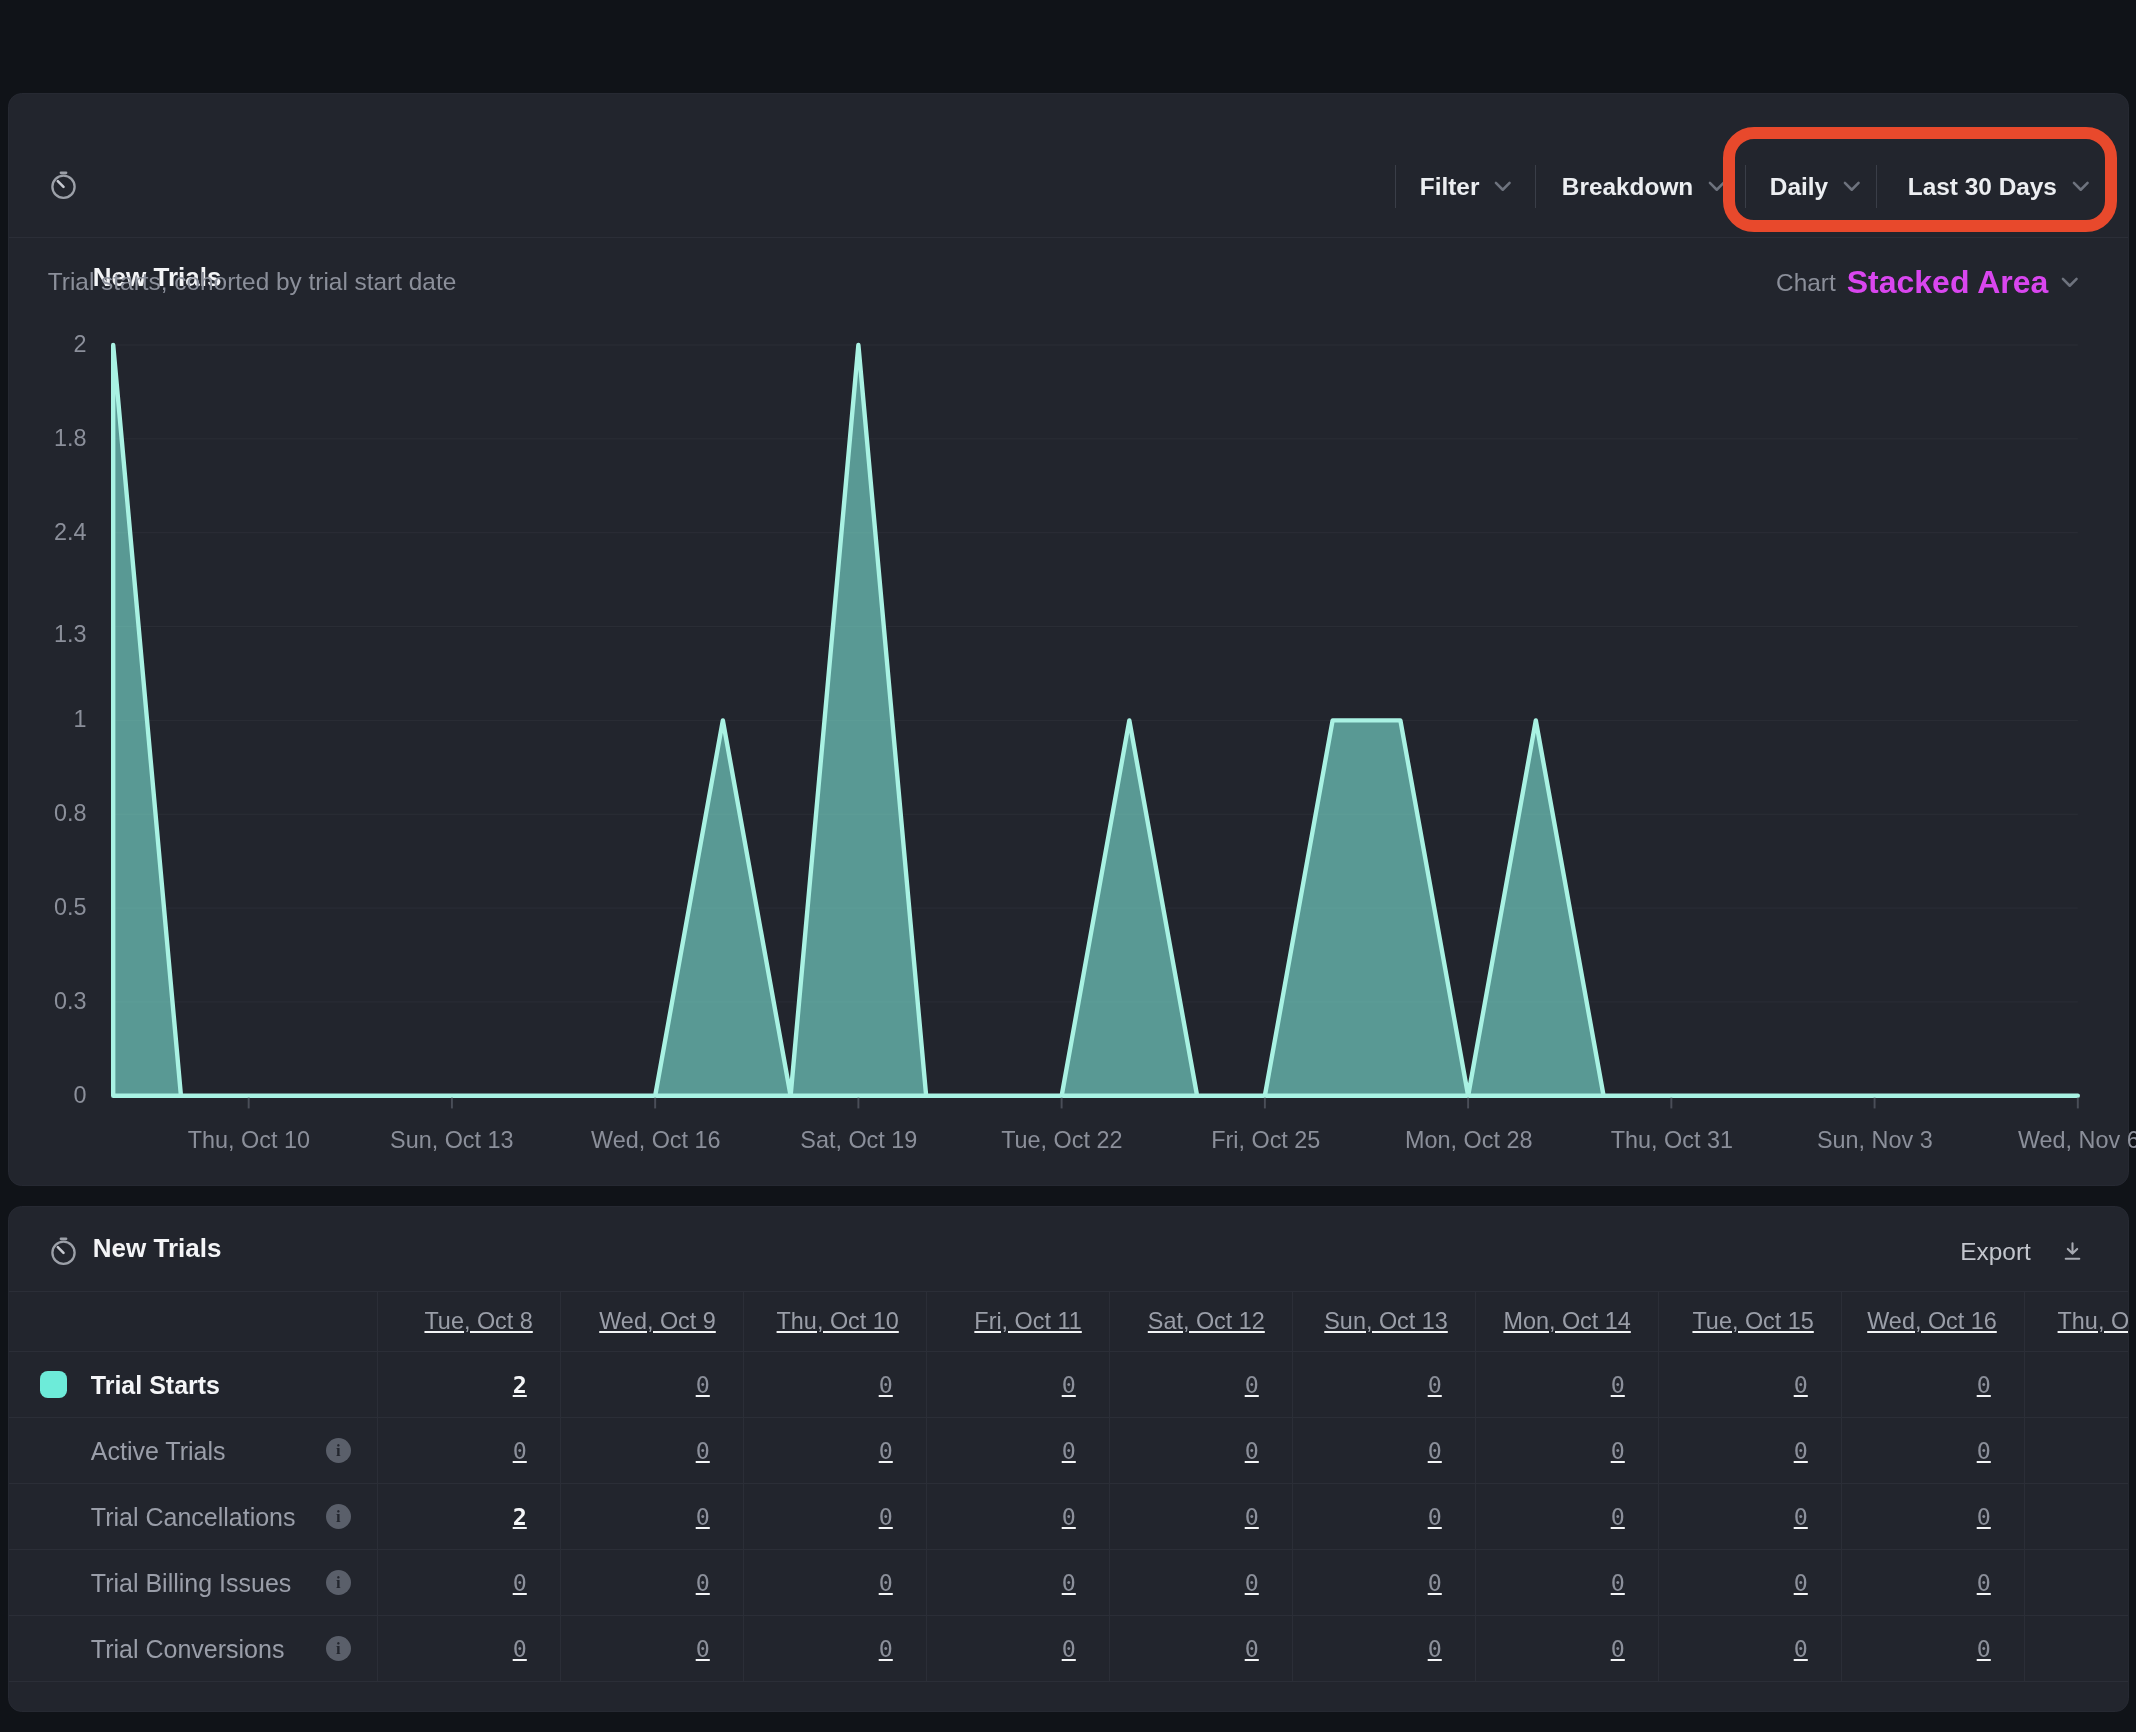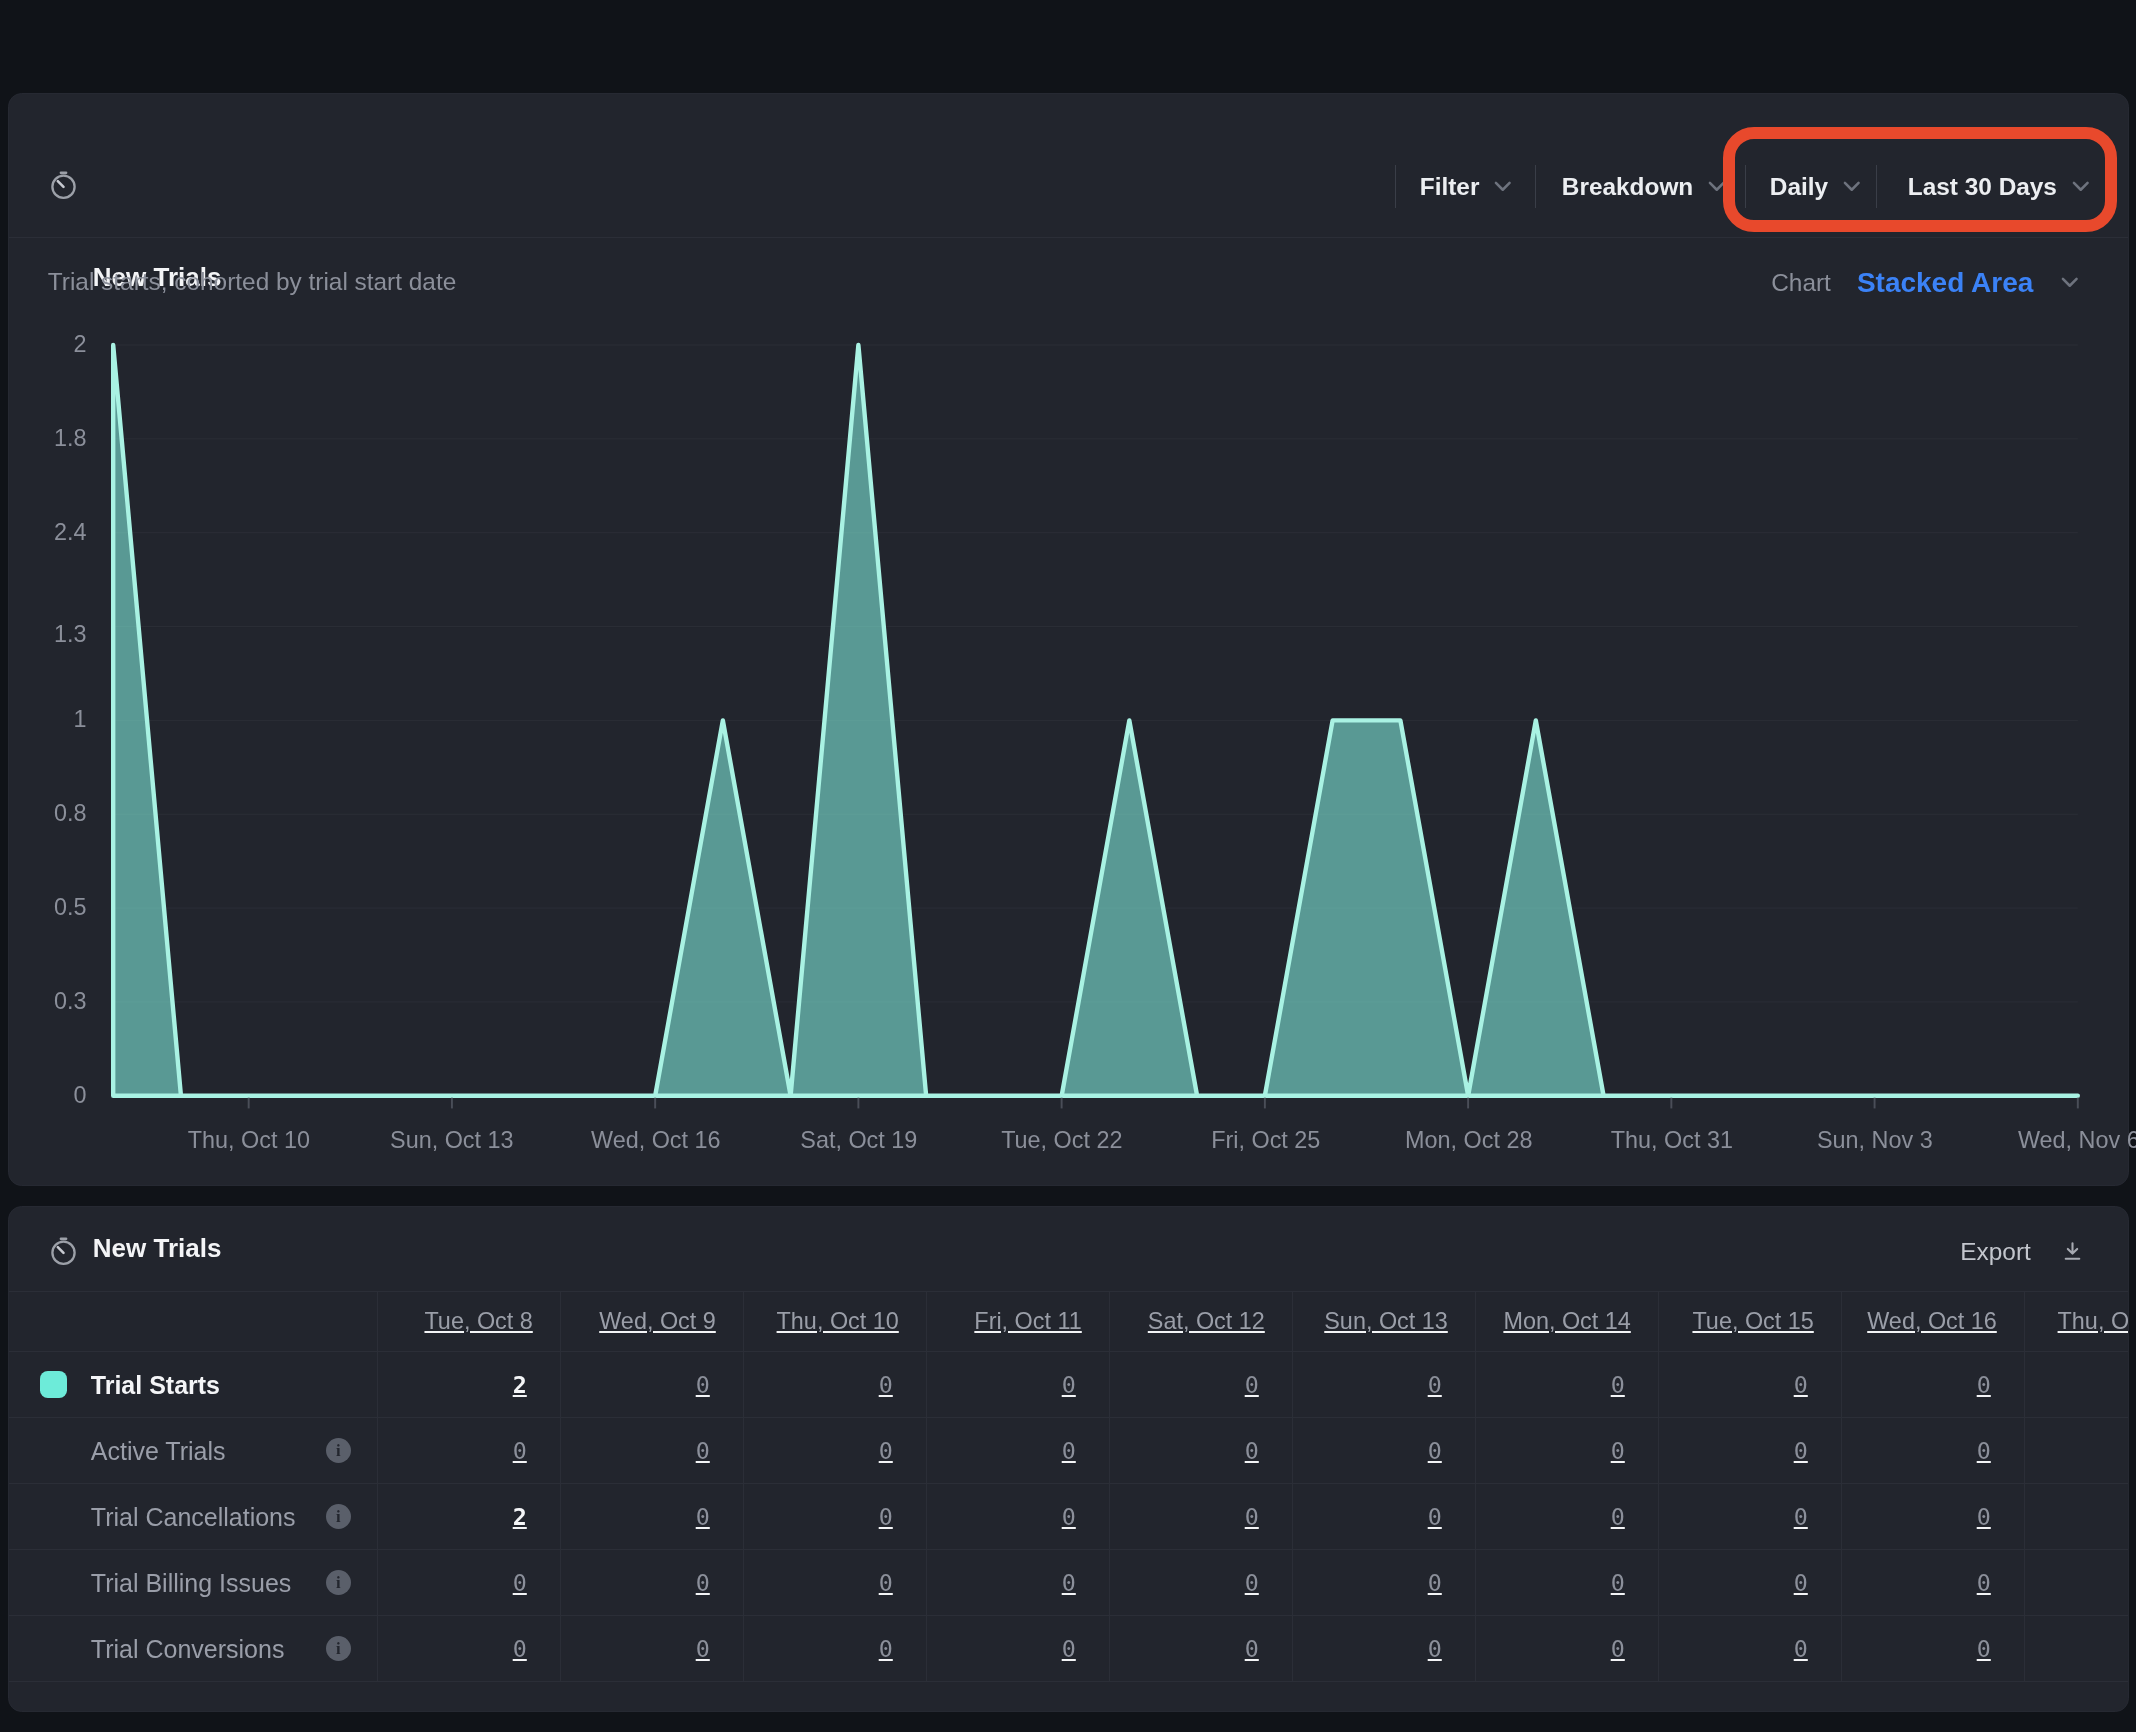--- a/index.html
+++ b/index.html
@@ -20,23 +20,23 @@
   #table-card{top:1206px;height:506px;overflow:hidden;}
   .timer-ico{position:absolute;left:39px;width:31px;height:31px;}
   .card-title{position:absolute;left:84px;font-size:26px;font-weight:700;color:var(--txt);white-space:nowrap;}
   #chart-header{position:absolute;left:0;top:0;width:100%;height:144px;border-bottom:1px solid var(--line);}
   .vdiv{position:absolute;top:71px;width:1px;height:43px;background:var(--divider);}
   .ctrl{position:absolute;top:73px;height:39px;display:flex;align-items:center;gap:12.7px;cursor:pointer;white-space:nowrap;}
   .ctrl .lbl{font-size:24.4px;font-weight:600;color:#eceef1;}
   .chev{flex:none;}
   #annotation-box{position:absolute;left:1714px;top:33px;width:394px;height:105px;border:12.7px solid var(--red);border-radius:31px;pointer-events:none;}
   #subtitle{position:absolute;left:39px;top:174px;font-size:24.4px;color:var(--muted2);}
-  #chart-type{position:absolute;right:47px;top:172px;height:33px;display:flex;align-items:center;gap:26px;cursor:pointer;}
+  #chart-type{position:absolute;right:47px;top:172px;height:33px;display:flex;align-items:center;gap:11px;cursor:pointer;}
   #chart-type .ct-lbl{font-size:24.4px;color:var(--muted2);}
-  #chart-type .ct-val{font-size:28px;font-weight:700;color:#3b82f6;}
+  #chart-type .ct-val{font-size:32px;font-weight:700;color:#d946ef;}
   #plot{position:absolute;left:104px;top:251px;width:1965px;height:780px;}
   #plot svg{overflow:visible;display:block;}
   .ylab{position:absolute;left:13.7px;width:64px;height:29px;line-height:29px;text-align:right;font-size:23.4px;color:var(--muted2);}
   .xlab{position:absolute;top:1032px;width:176px;height:29px;line-height:29px;text-align:center;font-size:23.4px;color:var(--muted2);white-space:nowrap;}
   
   #export-btn{position:absolute;right:43px;top:26px;height:37px;display:flex;align-items:center;gap:29px;cursor:pointer;}
   #export-btn .lbl{font-size:24.4px;color:#c3c6cd;}
   #tbl{position:absolute;left:0;top:84px;width:2121px;border-top:1px solid var(--line);text-decoration:underline;}
   .trow{display:flex;border-bottom:1px solid var(--line);height:66px;}
   .trow.hdr{height:60px;}

